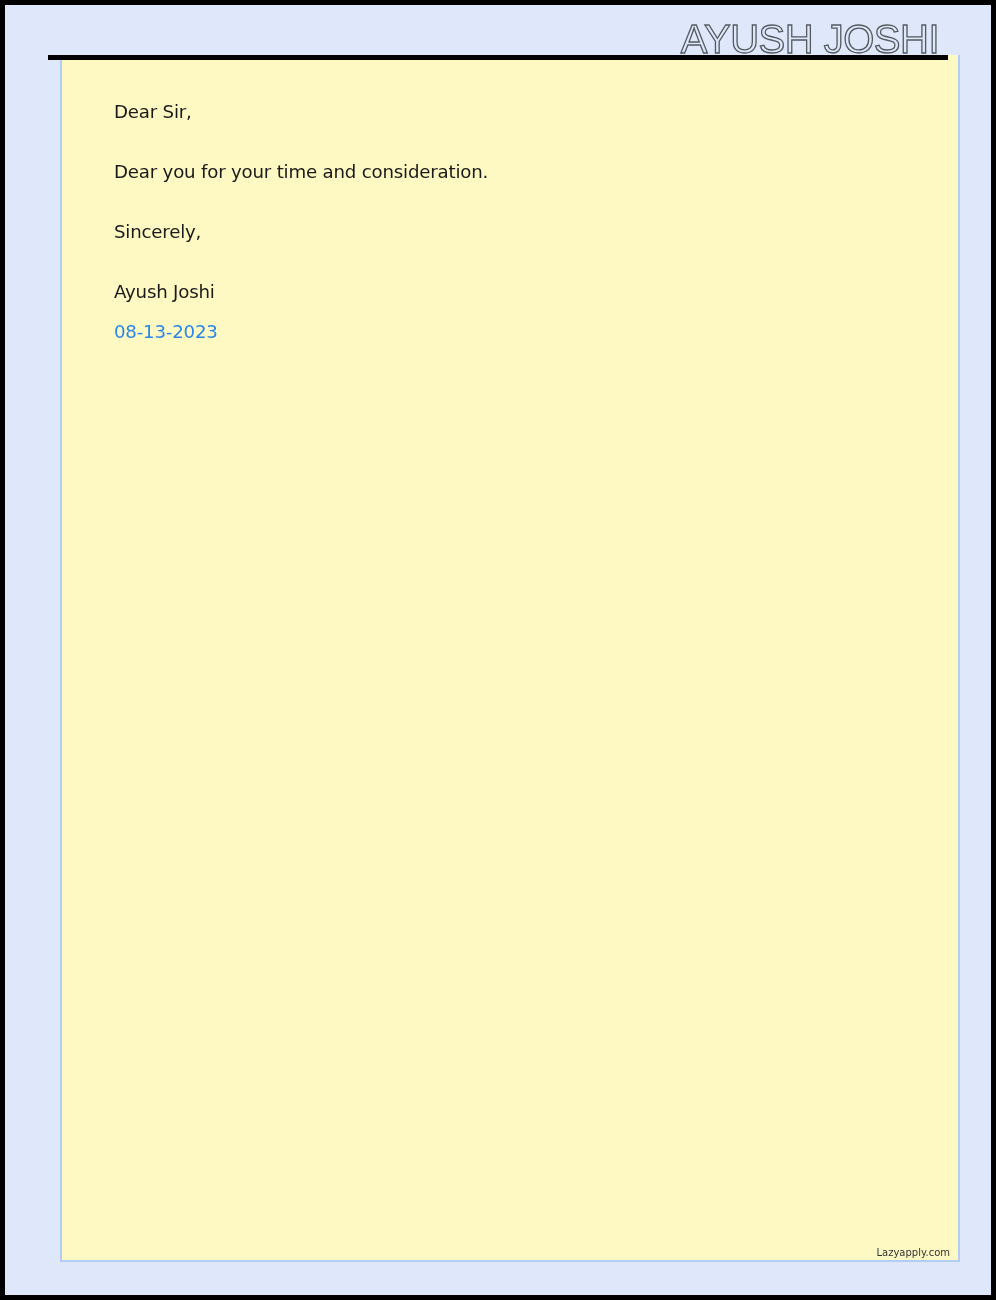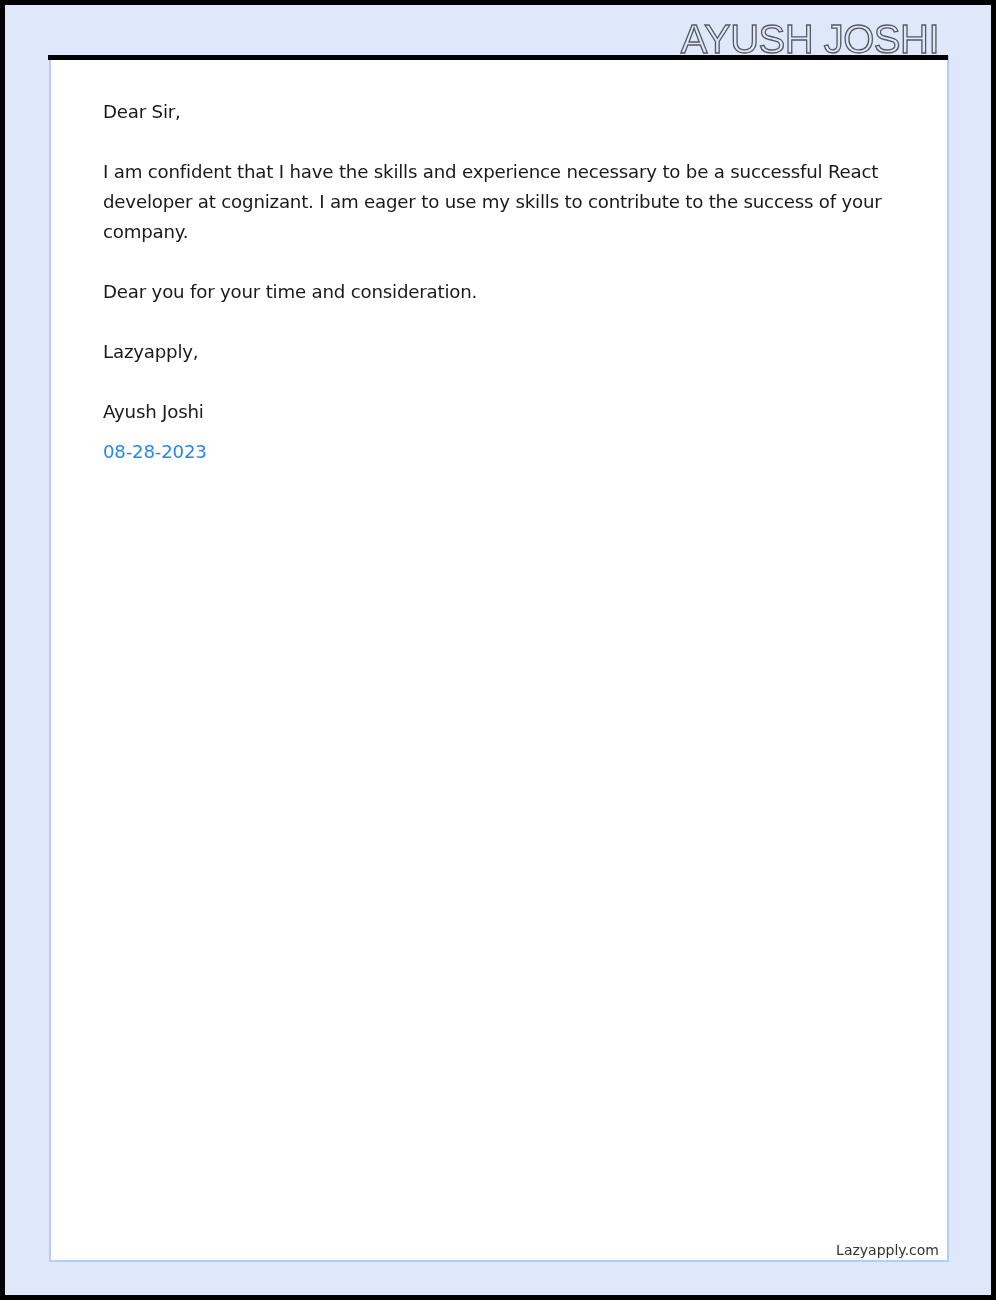--- a/index.html
+++ b/index.html
@@ -23,23 +23,23 @@
       font-family: "Liberation Sans", sans-serif;
       font-size: 40px;
       line-height: 44px;
       letter-spacing: -0.5px;
       color: #dfe8fb;
       -webkit-text-stroke: 1.3px #555a60;
       white-space: nowrap;
     }
     .page {
       position: absolute;
-      left: 44px; top: 50px;
+      left: 55px; top: 50px;
       width: 896px; height: 1205px;
-      background: #ffffff;
+      background: #fef9c3;
       border: 2px solid #b4cdf5;
       border-top: none;
     }
     .top-rule {
       position: absolute;
       left: 43px; top: 50px;
       width: 900px; height: 5px;
       background: #000;
     }
     .letter {
@@ -56,34 +56,33 @@
     .letter p.signature { margin: 0 0 10px 0; }
     .date {
       color: #2a86e8;
       margin: 0;
     }
     .footer-brand {
       position: absolute;
       right: 8px;
       bottom: 2px;
       font-family: "DejaVu Sans", sans-serif;
-      font-size: 14px;
+      font-size: 10px;
       color: #333;
     }
   </style>
 </head>
 <body>
 
 <div class="frame">
   <div class="name-title">AYUSH JOSHI</div>
   <div class="page">
     <div class="letter">
       <p>Dear Sir,</p>
-      <p>I am confident that I have the skills and experience necessary to be a successful React developer at cognizant. I am eager to use my skills to contribute to the success of your company.</p>
       <p>Dear you for your time and consideration.</p>
-      <p>Lazyapply,</p>
+      <p>Sincerely,</p>
       <p class="signature">Ayush Joshi</p>
-      <p class="date">08-28-2023</p>
+      <p class="date">08-13-2023</p>
     </div>
     <div class="footer-brand">Lazyapply.com</div>
   </div>
   <div class="top-rule"></div>
 </div>
 
 </body></html>

